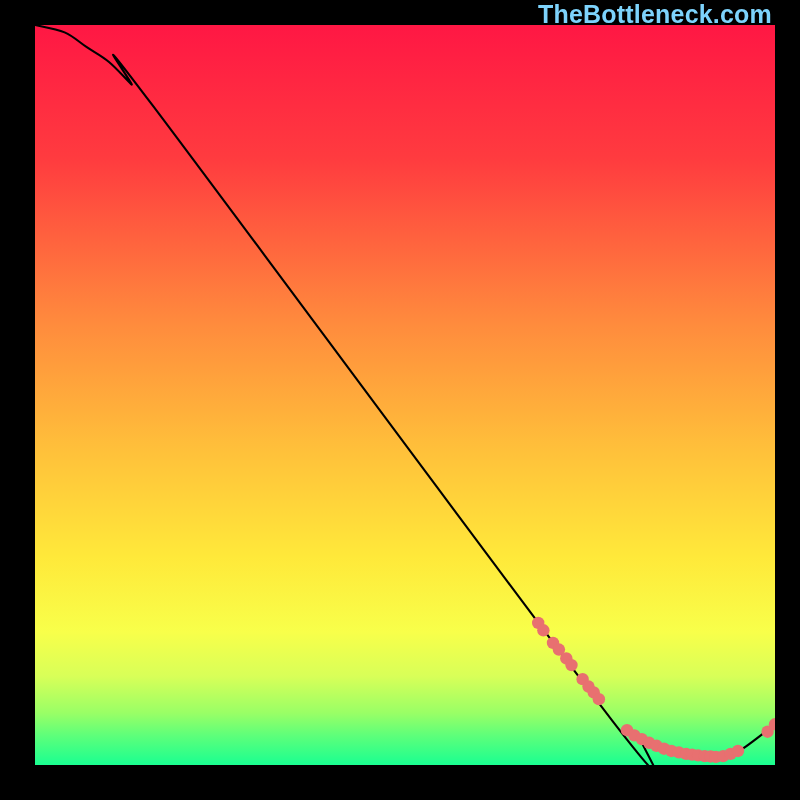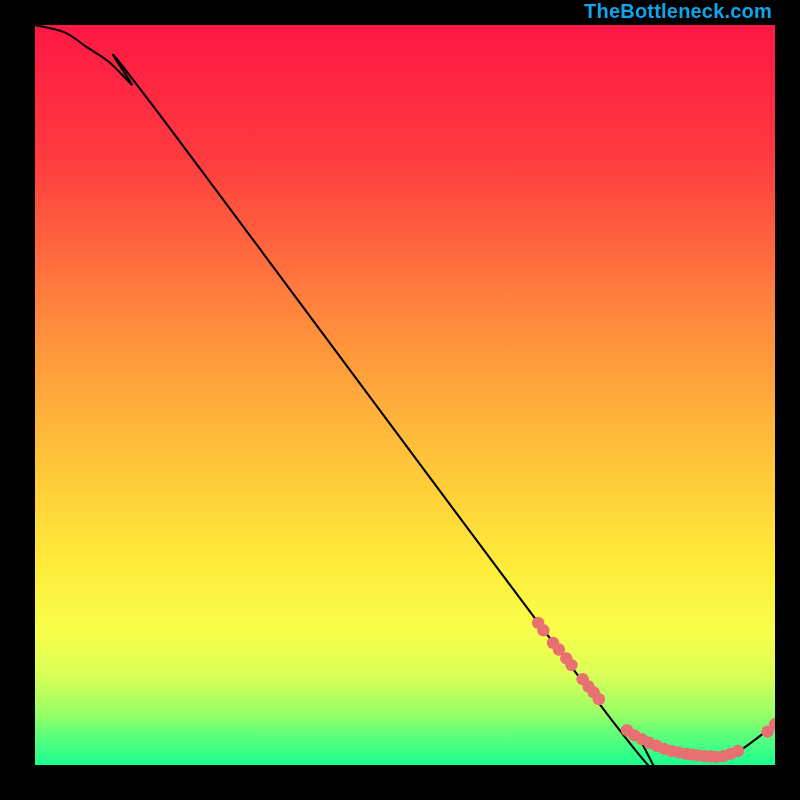--- a/index.html
+++ b/index.html
@@ -20,23 +20,23 @@
     position: absolute;
     left: 35px;
     top: 25px;
     width: 740px;
     height: 740px;
   }
   .attribution {
     position: absolute;
     top: 0;
     right: 28px;
-    font-size: 20px;
+    font-size: 25px;
     font-weight: 600;
-    color: #0ea5e9;
+    color: #7dd3fc;
     letter-spacing: 0.2px;
   }
   svg {
     display: block;
   }
 </style>
 </head>
 <body>
 
 <div class="stage">

